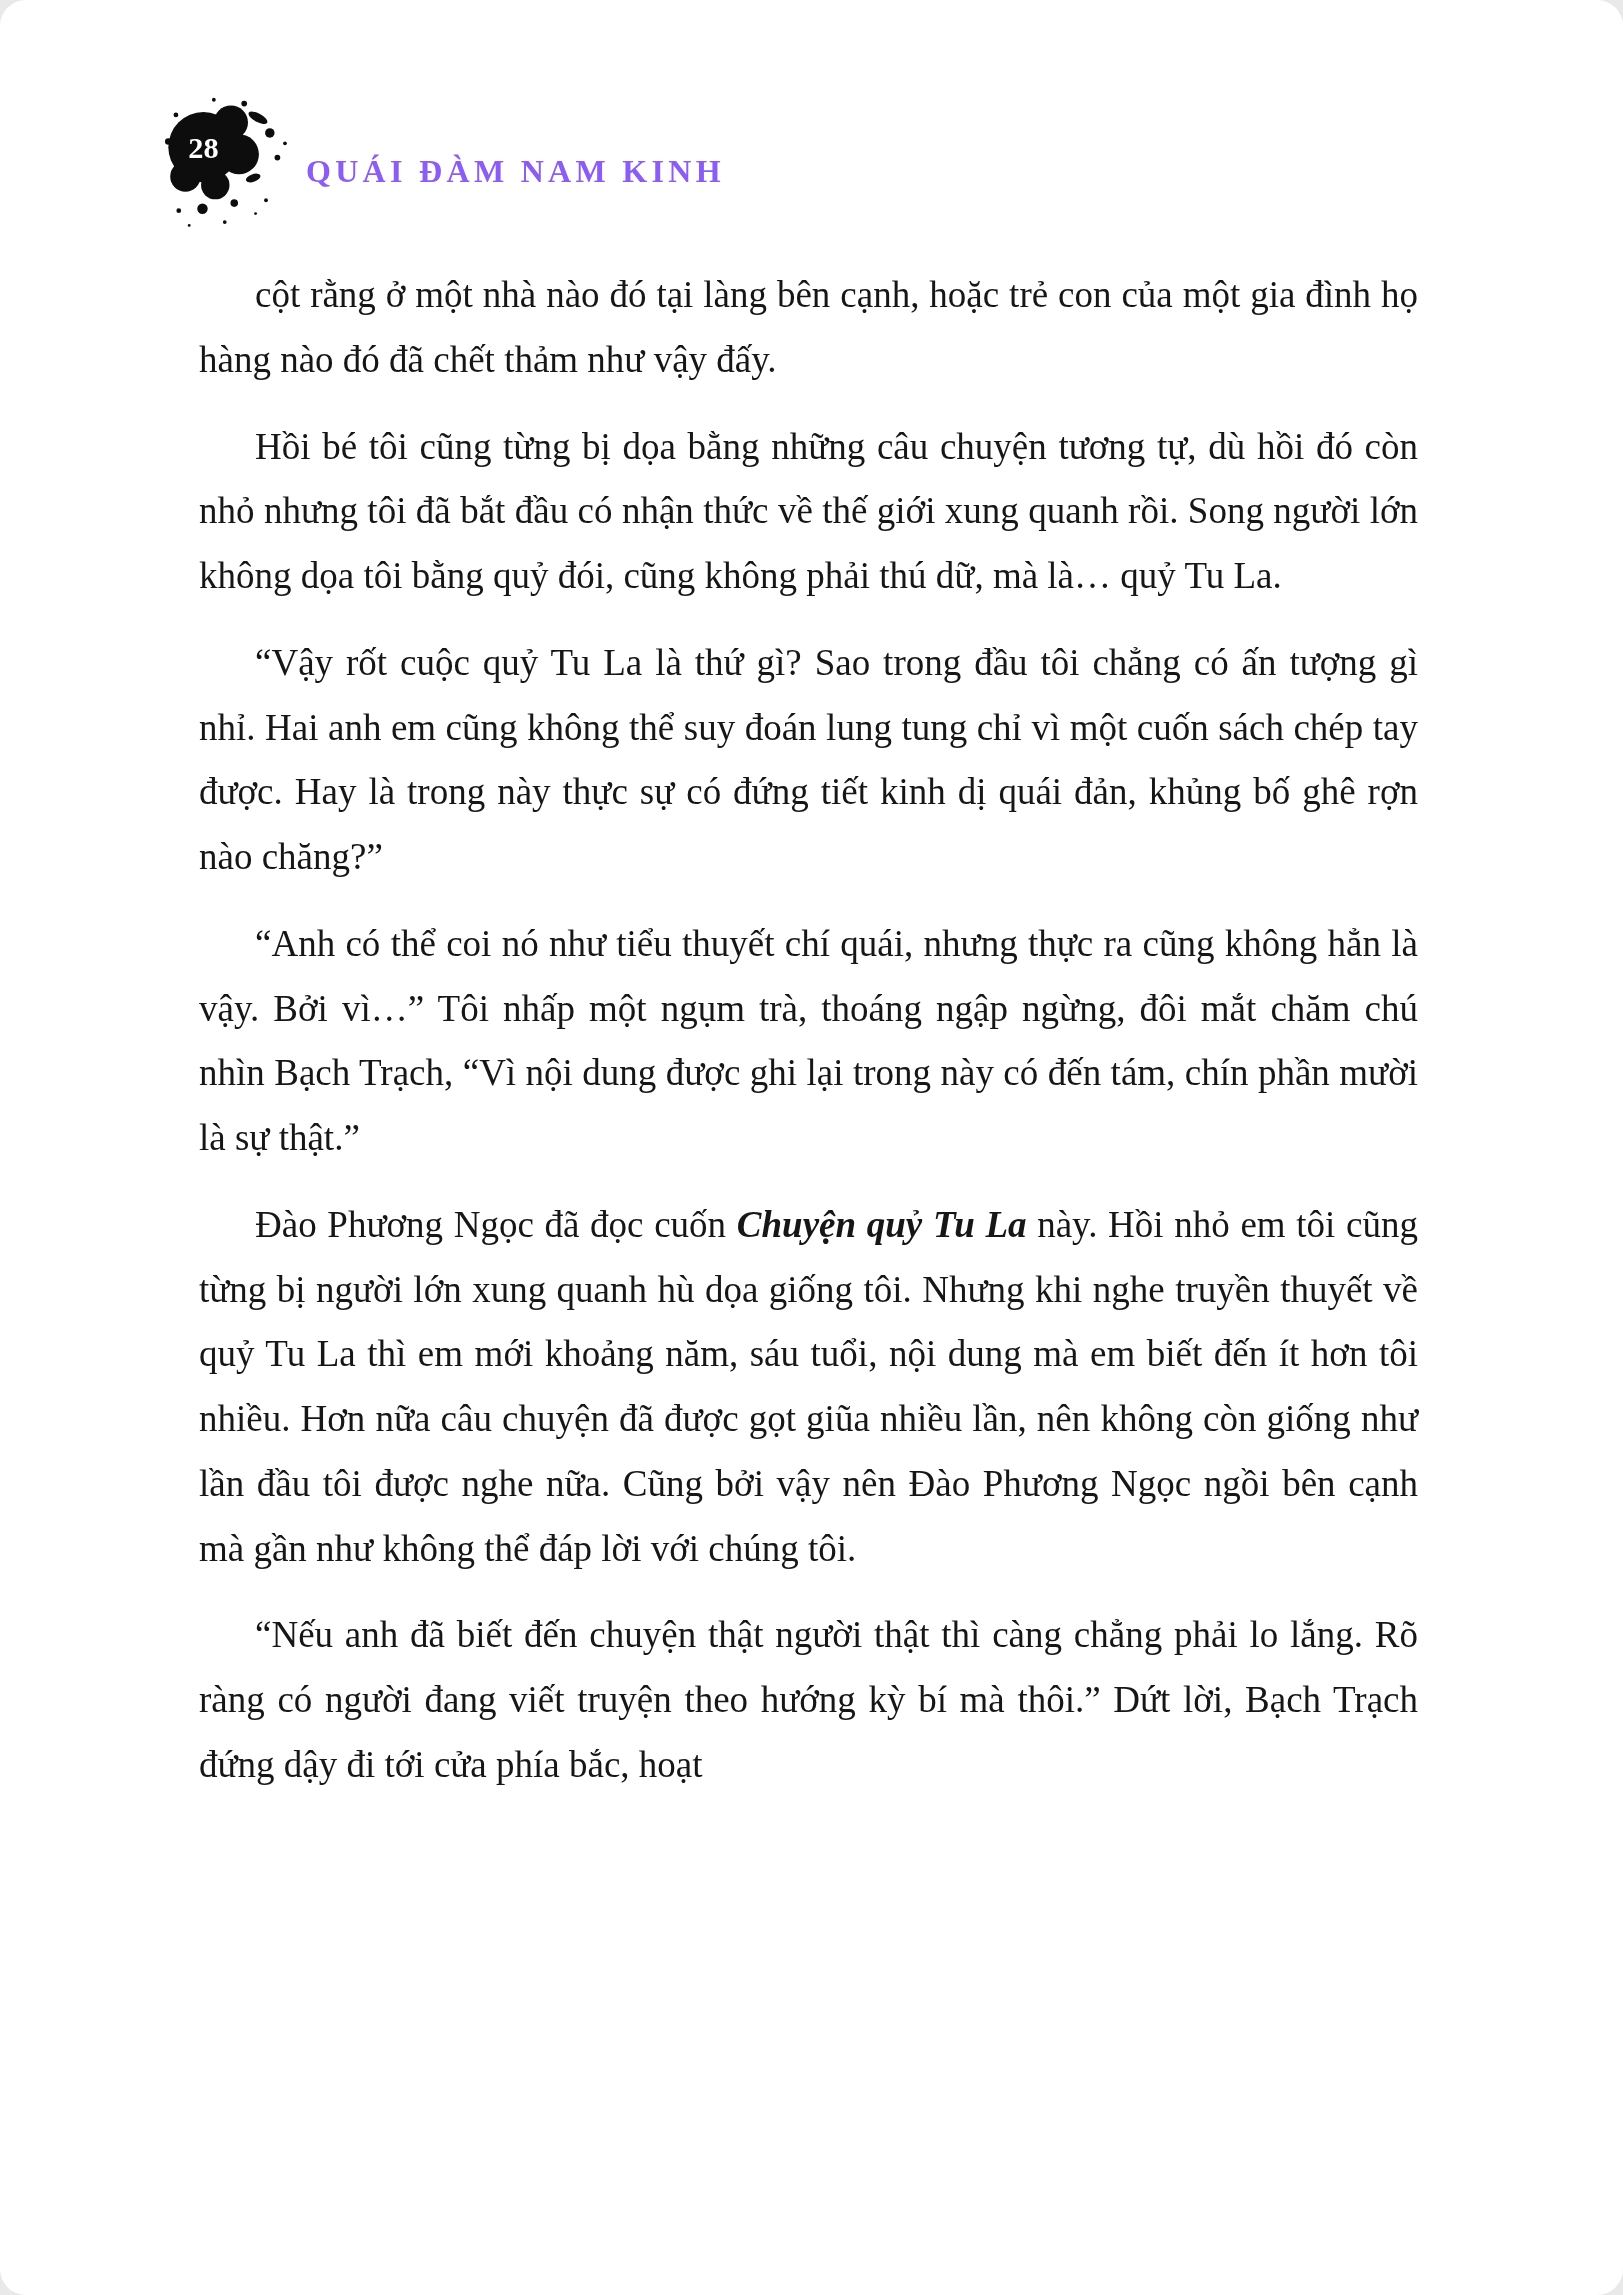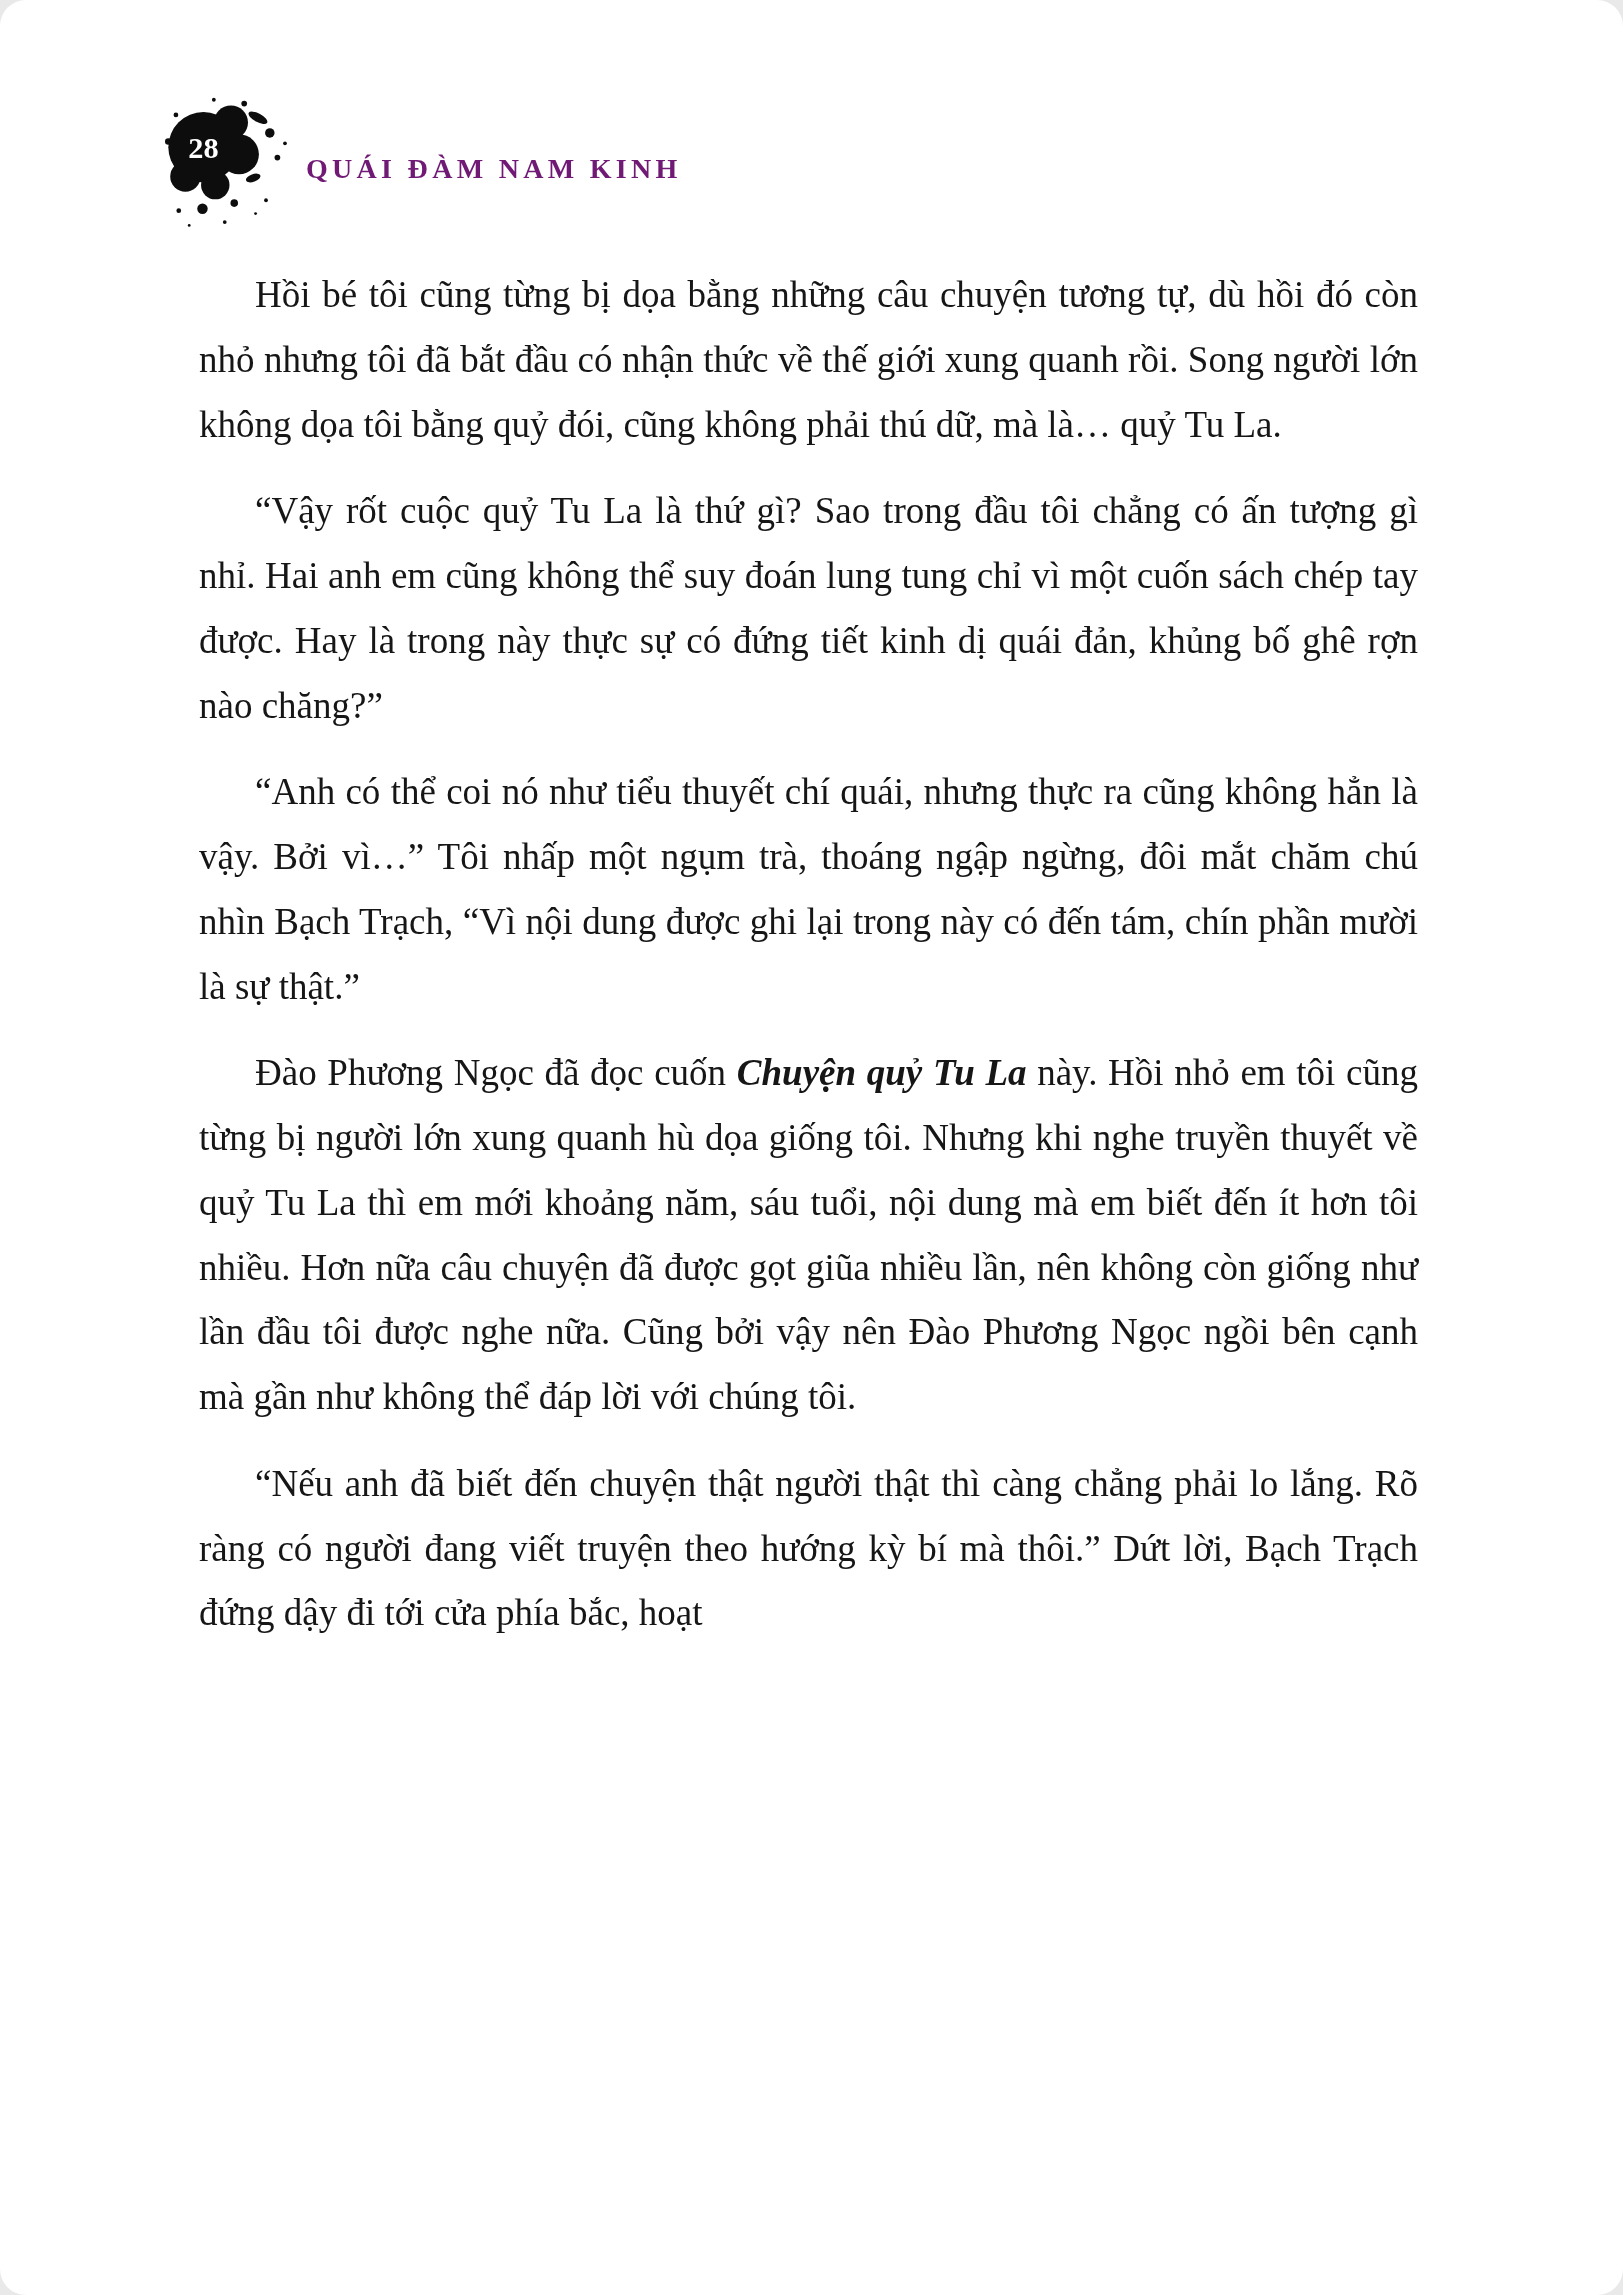--- a/index.html
+++ b/index.html
@@ -31,24 +31,24 @@
   .page-number-svg-text {
     font-family: "Liberation Serif", serif;
     font-weight: bold;
   }
 
   .running-title {
     position: absolute;
     left: 306px;
     top: 153px;
     font-family: "Liberation Serif", serif;
-    font-size: 28px;
+    font-size: 32px;
     font-weight: 700;
     letter-spacing: 4.3px;
-    color: #701a75;
+    color: #8b5cf6;
     white-space: nowrap;
   }
 
   
   .text-block {
     position: absolute;
     left: 199px;
     top: 263px;
     width: 1219px;
     font-size: 37px;
@@ -97,20 +97,23 @@
         <circle cx="70" cy="275" r="3"></circle>
       </g>
       <text class="page-number-svg-text" x="100" y="132" text-anchor="middle" font-size="64" fill="#ffffff">28</text>
     </svg>
 
     <div class="running-title">QUÁI ĐÀM NAM KINH</div>
   </div>
 
   <div class="text-block">
 
+    <p class="para">
+      <span>cột rằng ở một nhà nào đó tại làng bên cạnh, hoặc trẻ con của một gia đình họ hàng nào đó đã chết thảm như vậy đấy.</span>
+    </p>
 
     <p class="para">
       <span>Hồi bé tôi cũng từng bị dọa bằng những câu chuyện tương tự, dù hồi đó còn nhỏ nhưng tôi đã bắt đầu có nhận thức về thế giới xung quanh rồi. Song người lớn không dọa tôi bằng quỷ đói, cũng không phải thú dữ, mà là… quỷ Tu La.</span>
     </p>
 
     <p class="para">
       <span>“Vậy rốt cuộc quỷ Tu La là thứ gì? Sao trong đầu tôi chẳng có ấn tượng gì nhỉ. Hai anh em cũng không thể suy đoán lung tung chỉ vì một cuốn sách chép tay được. Hay là trong này thực sự có đứng tiết kinh dị quái đản, khủng bố ghê rợn nào chăng?”</span>
     </p>
 
     <p class="para">

